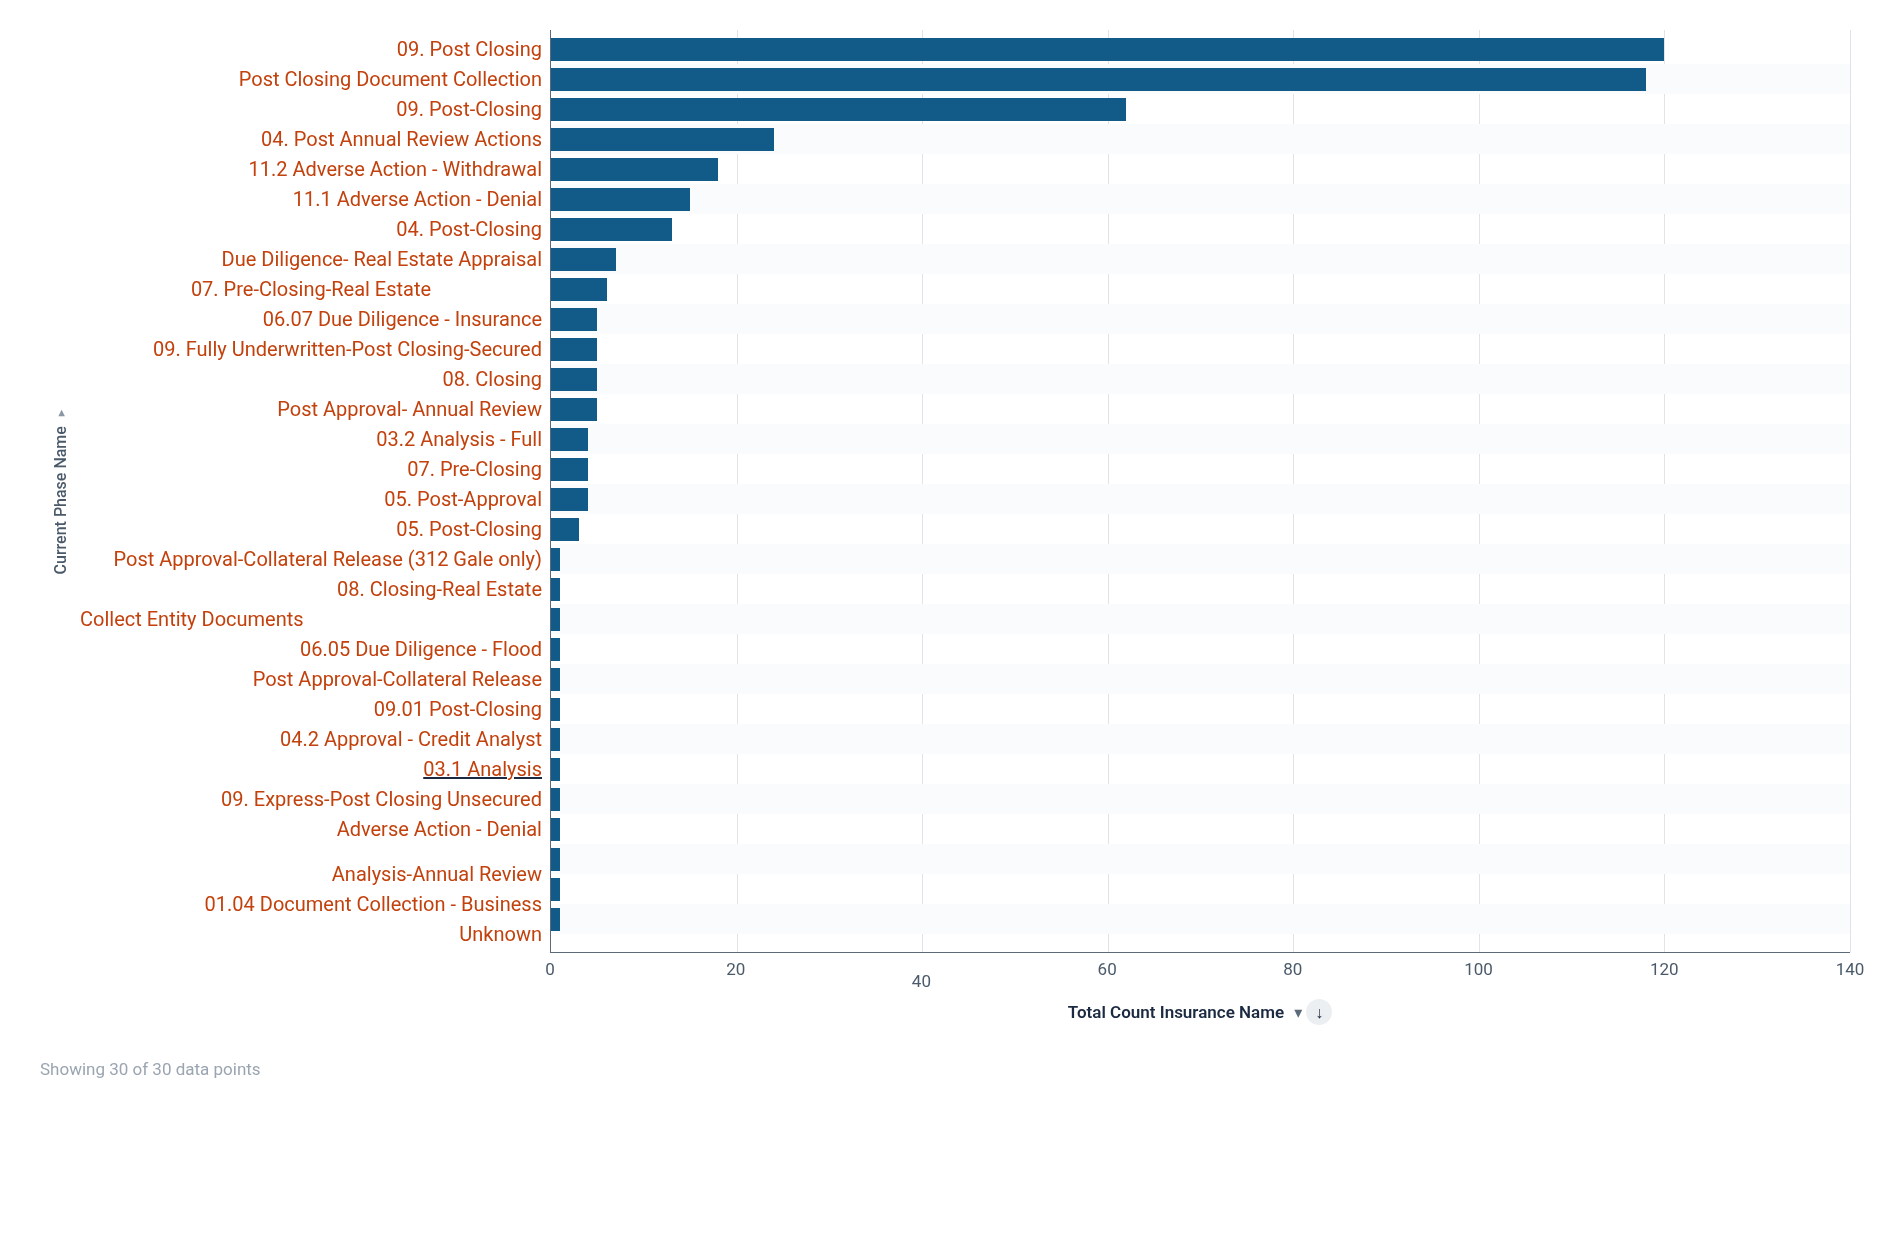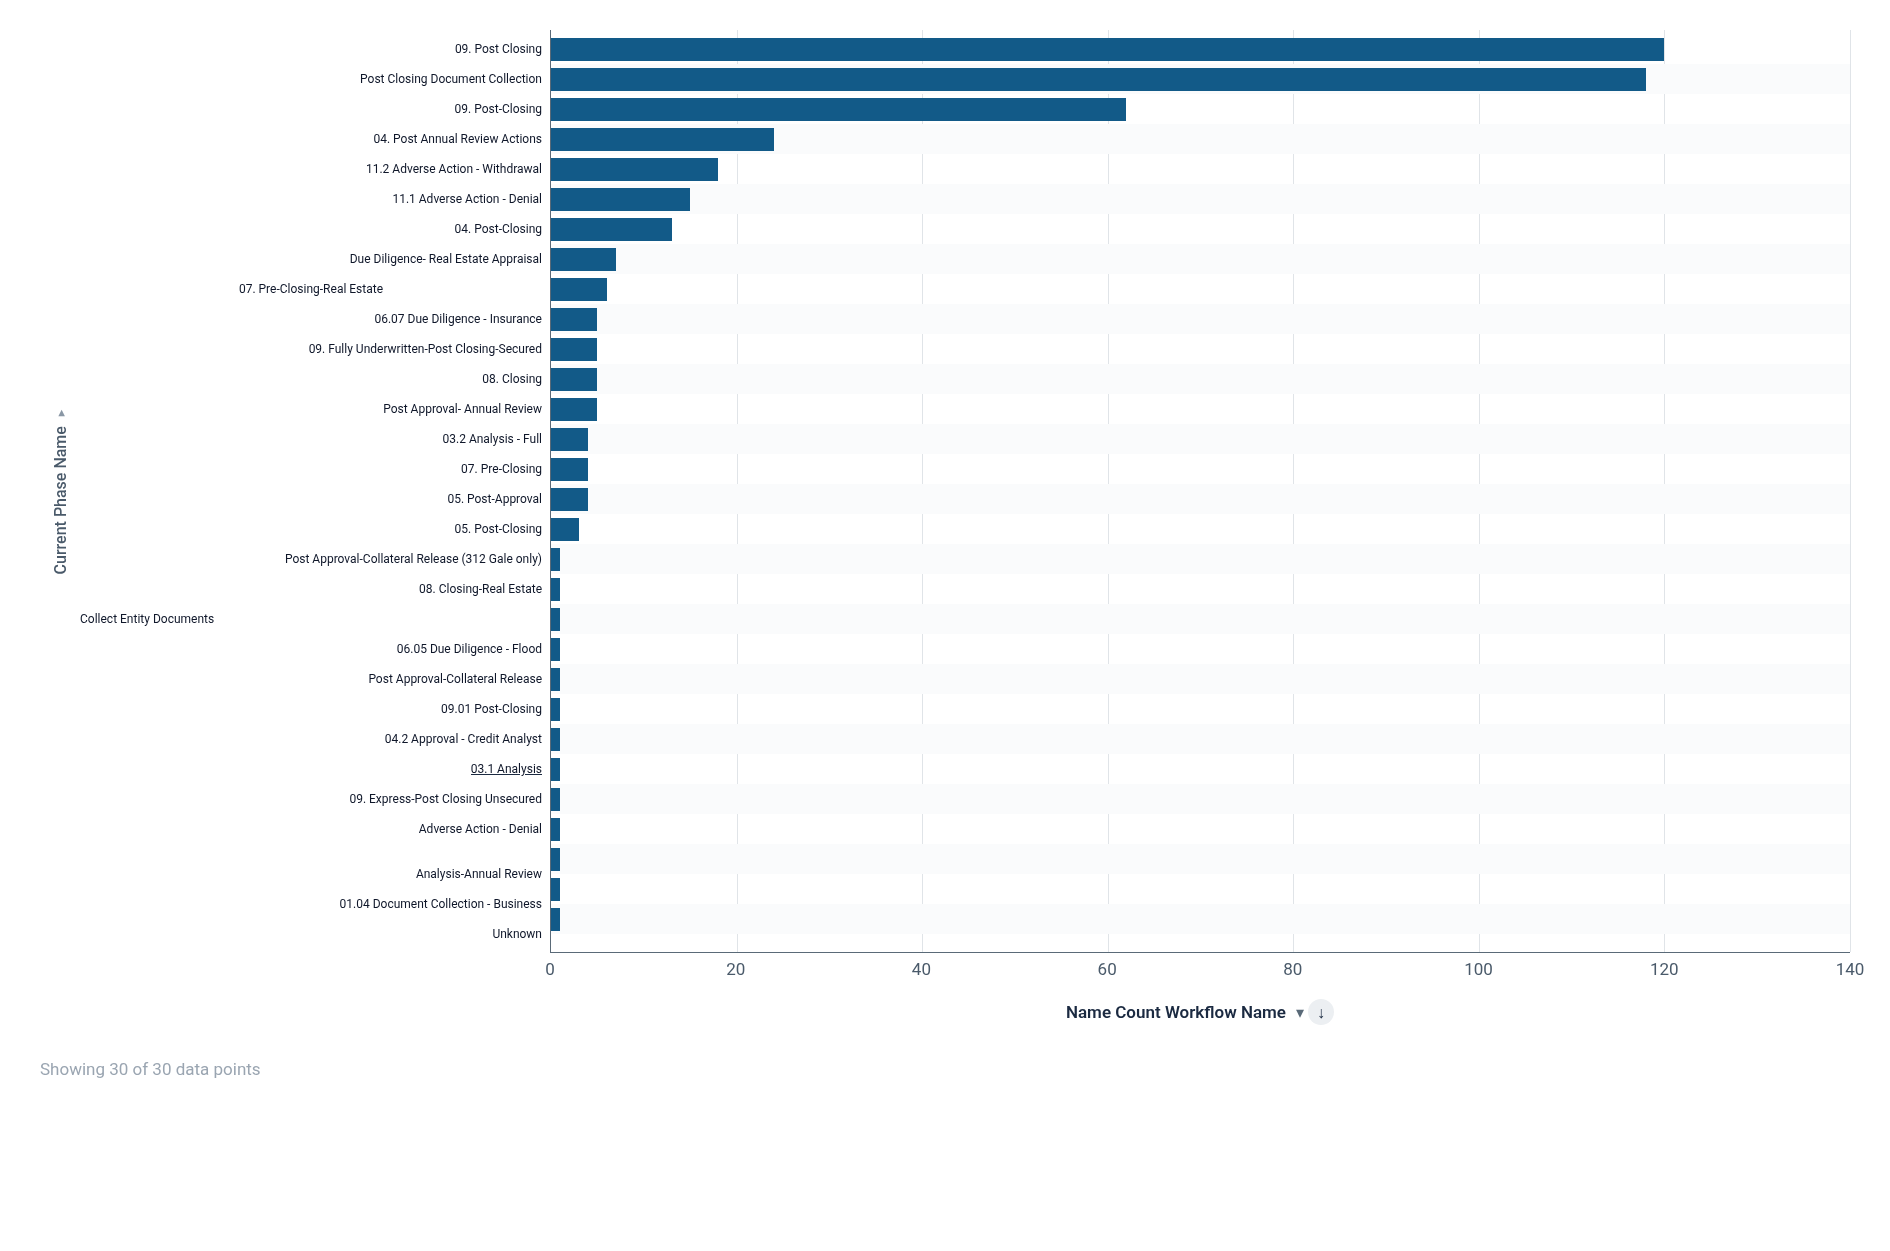--- a/index.html
+++ b/index.html
@@ -61,22 +61,22 @@
     position: relative;
     border-left: 1px solid #5a6a78;
     border-bottom: 1px solid #5a6a78;
   }
   .row {
     height: 30px;
     display: flex;
     align-items: center;
   }
   .cat-label {
-    font-size: 12px;
-    color: #0f172a;
+    font-size: 20px;
+    color: #c2410c;
     line-height: 30px;
     white-space: nowrap;
     overflow: hidden;
   }
   .bar-row {
     position: relative;
     height: 30px;
     border-top: 1px solid rgba(0,0,0,0);
   }
   .bar-row:nth-child(even) { background: #fafbfc; }
@@ -364,29 +364,29 @@
       </div>
   </div>
 
   <div style="display:flex;">
     <div style="width:40px;flex:none;"></div>
     <div style="width:470px;flex:none;"></div>
     <div style="flex:1 1 auto;position:relative;">
       <div class="xaxis-ticks" id="xaxis-ticks">
           <div class="xtick" style="left: 0%;">0</div>
           <div class="xtick" style="left: 14.2857%;">20</div>
-          <div class="xtick" style="left: 28.5714%;">40</div>
+          <div class="xtick" style="left: 28.5714%; margin-top: 12px;">40</div>
           <div class="xtick" style="left: 42.8571%;">60</div>
           <div class="xtick" style="left: 57.1429%;">80</div>
           <div class="xtick" style="left: 71.4286%;">100</div>
           <div class="xtick" style="left: 85.7143%;">120</div>
           <div class="xtick" style="left: 100%;">140</div>
         </div>
       <div class="xaxis-label-row">
-        <span class="xaxis-label">Name Count Workflow Name</span>
+        <span class="xaxis-label">Total Count Insurance Name</span>
         <span class="sort-toggle">
           <span>▾</span>
           <span class="sort-icon">↓</span>
         </span>
       </div>
     </div>
   </div>
 
   <div class="footer-note">Showing 30 of 30 data points</div>
 </div>

